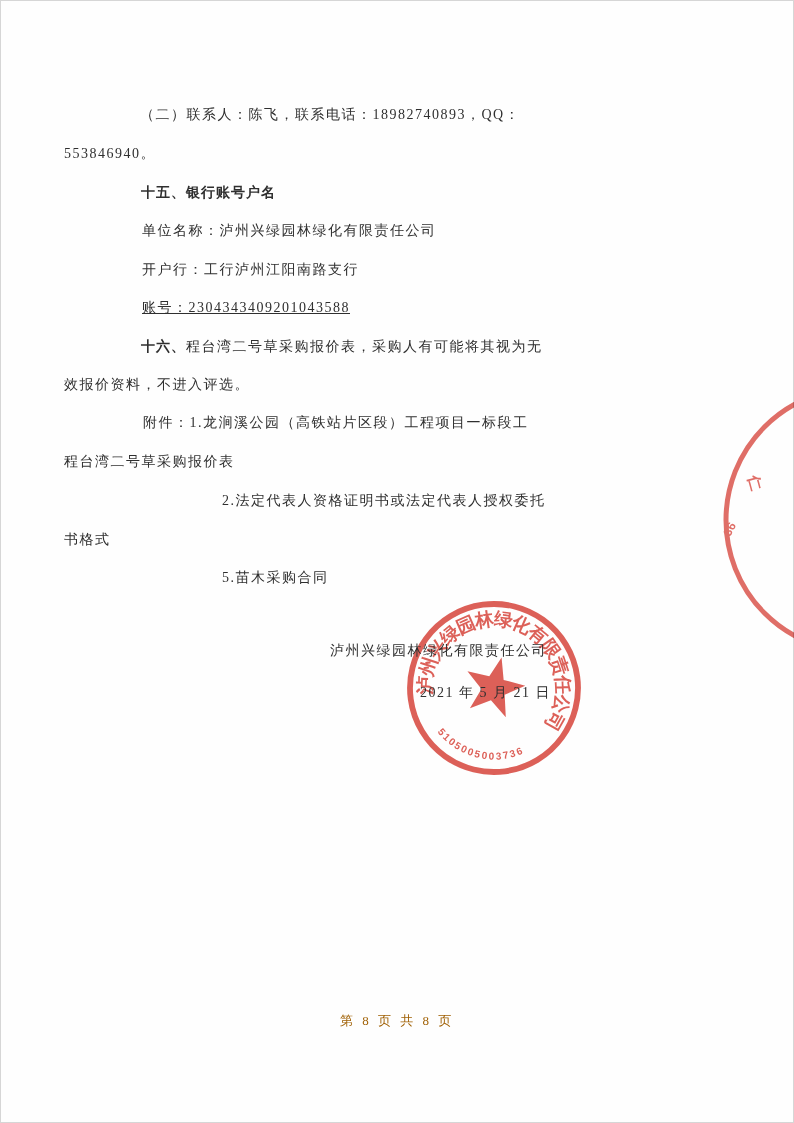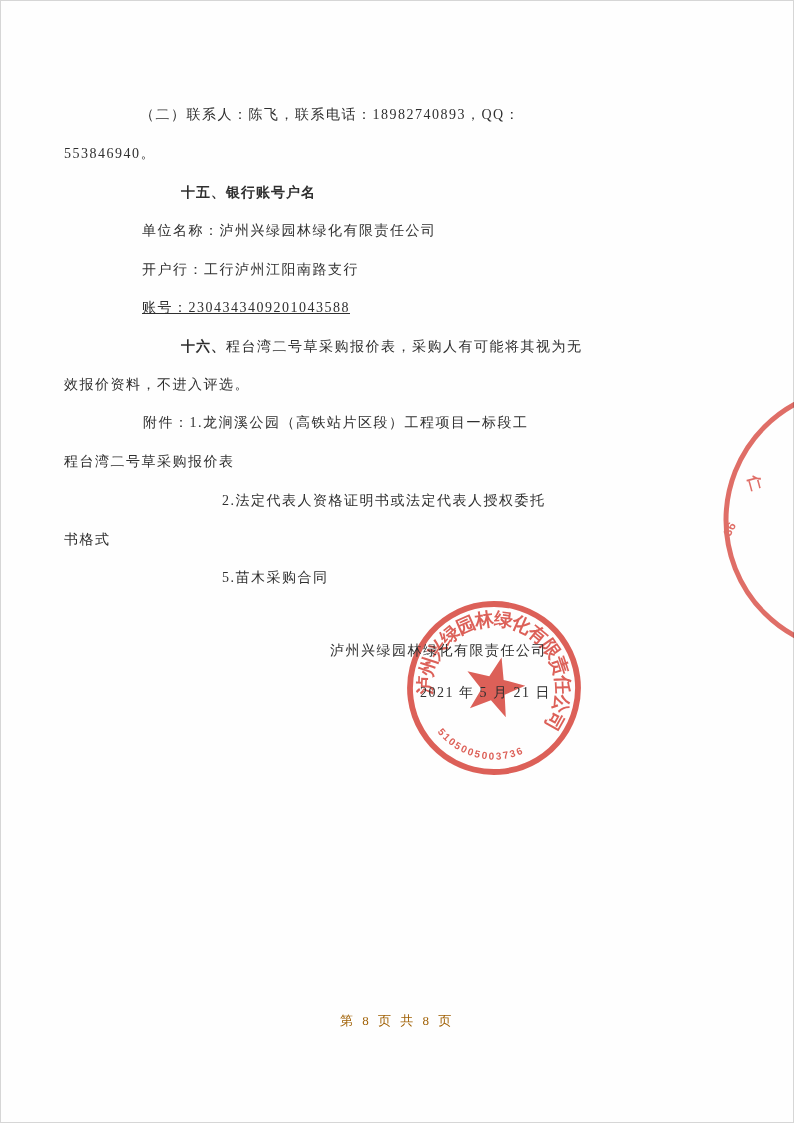--- a/index.html
+++ b/index.html
@@ -18,21 +18,20 @@
     white-space:nowrap;
     font-size:14px;
     line-height:30px;
     letter-spacing:1.5px;
     color:#2f2f2f;
   }
   .ln.heading, .ln .bold-prefix{
     font-family:"Liberation Sans","DejaVu Sans",sans-serif;
     font-weight:700;
     letter-spacing:1px;
-    margin-left:40px;
   }
   .sig{z-index:3;}
   .footer{
     position:absolute;
     left:0;right:0;top:1012px;
     text-align:center;
     font-size:13px;
     letter-spacing:3px;
     color:#a16207;
     z-index:3;

